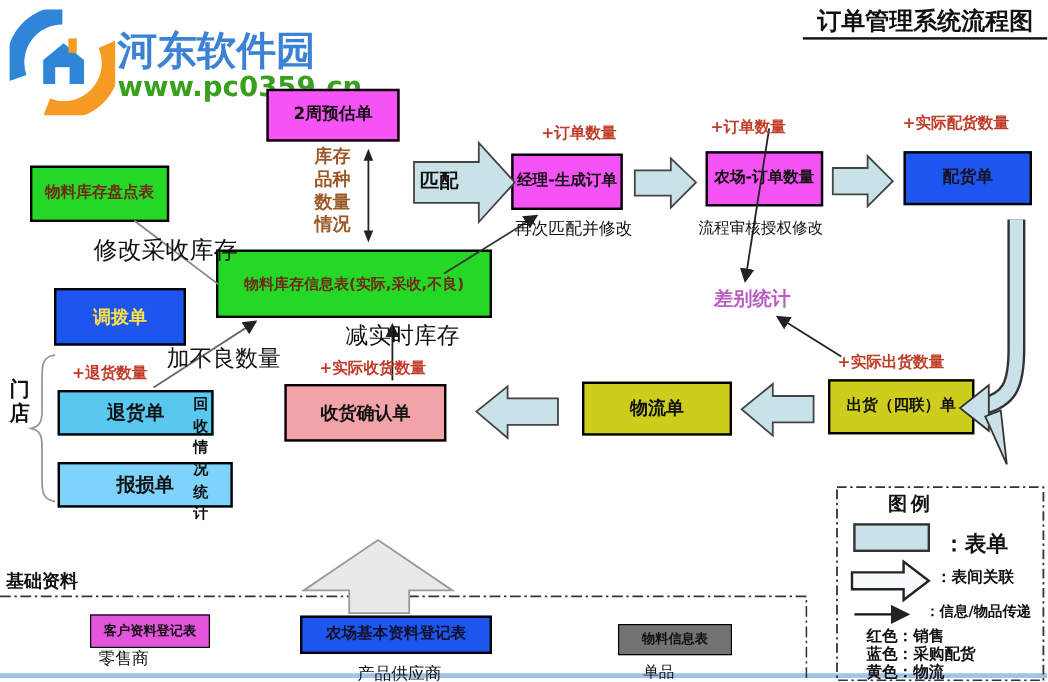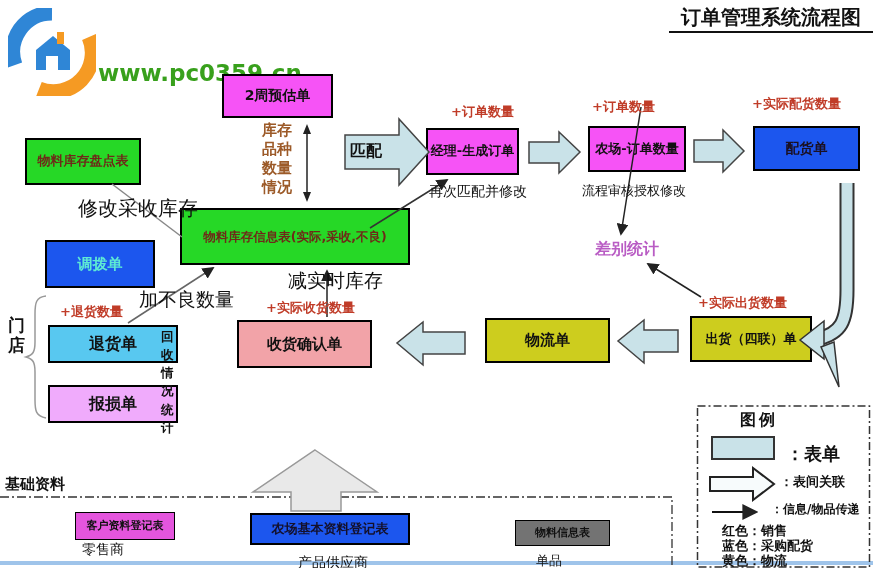--- a/index.html
+++ b/index.html
@@ -21,35 +21,37 @@
 
   <div class="wm" style="left:8px;top:8px;">
     <svg width="88" height="88" viewBox="0 0 88 88">
       <path d="M44 5 A39 39 0 0 0 7 57" stroke="#2f86d6" stroke-width="15" fill="none"></path>
       <path d="M81 29 A39 39 0 0 1 31 81" stroke="#f59a23" stroke-width="15" fill="none"></path>
       <path d="M28 42 L45 28 L62 42 L62 62 L28 62 Z" fill="#2f86d6"></path>
       <rect x="49" y="24" width="7" height="12" fill="#f59a23"></rect>
       <rect x="38" y="48" width="12" height="14" fill="#ffffff"></rect>
     </svg>
   </div>
+  <div class="wm" style="left:98px;top:20px;font-size:33px;font-weight:bold;color:#3b82d4;
+       text-shadow:-1px -1px 0 #fff,1px -1px 0 #fff,-1px 1px 0 #fff,1px 1px 0 #fff;">河东软件园</div>
   <div class="wm" style="left:98px;top:60px;font-size:23px;font-weight:bold;color:#38a01c;">www.pc0359.cn</div>
 
   <div class="lbl" style="left:0;right:0;top:6px;text-align:right;">
     <span style="font-size:20px;font-weight:bold;border-bottom:2px solid #111;padding:0 12px 2px 12px;">订单管理系统流程图</span>
   </div>
 
   <div class="node" style="left:222px;top:74px;width:111px;height:44px;background:#f653f6;font-size:14px;">2周预估单</div>
   <div class="node" style="left:426px;top:128px;width:93px;height:47px;background:#f653f6;font-size:13px;">经理-生成订单</div>
   <div class="node" style="left:588px;top:126px;width:98px;height:46px;background:#f653f6;font-size:13px;">农场-订单数量</div>
   <div class="node" style="left:753px;top:126px;width:107px;height:45px;background:#1c56ee;font-size:14px;color:#1a1022;">配货单</div>
   <div class="node" style="left:25px;top:138px;width:116px;height:47px;background:#26d826;font-size:13px;color:#6e2a18;">物料库存盘点表</div>
   <div class="node" style="left:180px;top:208px;width:230px;height:57px;background:#26d826;font-size:12.5px;color:#6e2a18;">物料库存信息表(实际,采收,不良)</div>
-  <div class="node" style="left:45px;top:240px;width:110px;height:48px;background:#1c56ee;font-size:15px;color:#5eead4;">调拨单</div>
+  <div class="node" style="left:45px;top:240px;width:110px;height:48px;background:#1c56ee;font-size:15px;color:#fde047;">调拨单</div>
   <div class="node" style="left:48px;top:325px;width:130px;height:38px;background:#58c8f0;font-size:16px;">退货单</div>
-  <div class="node" style="left:48px;top:385px;width:130px;height:38px;background:#f0abfc;font-size:16px;">报损单</div>
+  <div class="node" style="left:48px;top:385px;width:146px;height:38px;background:#7dd3fc;font-size:16px;">报损单</div>
   <div class="node" style="left:237px;top:320px;width:135px;height:48px;background:#f2a3a8;font-size:15px;">收货确认单</div>
   <div class="node" style="left:485px;top:318px;width:125px;height:45px;background:#cdcd1e;font-size:15px;">物流单</div>
   <div class="node" style="left:690px;top:316px;width:122px;height:46px;background:#cdcd1e;font-size:13px;">出货（四联）单</div>
   <div class="node" style="left:75px;top:512px;width:100px;height:28px;background:#e455dd;font-size:11px;border-width:1.5px;">客户资料登记表</div>
   <div class="node" style="left:250px;top:513px;width:160px;height:32px;background:#1c56ee;font-size:13px;color:#14102a;">农场基本资料登记表</div>
   <div class="node" style="left:515px;top:520px;width:95px;height:26px;background:#737373;font-size:11px;border-width:1.5px;">物料信息表</div>
 
   <div class="lbl" style="left:350px;top:142px;font-size:16px;font-weight:bold;">匹配</div>
 
   <div class="lbl" style="left:262px;top:121px;font-size:15px;font-weight:bold;color:#9c5a28;line-height:1.26;">

